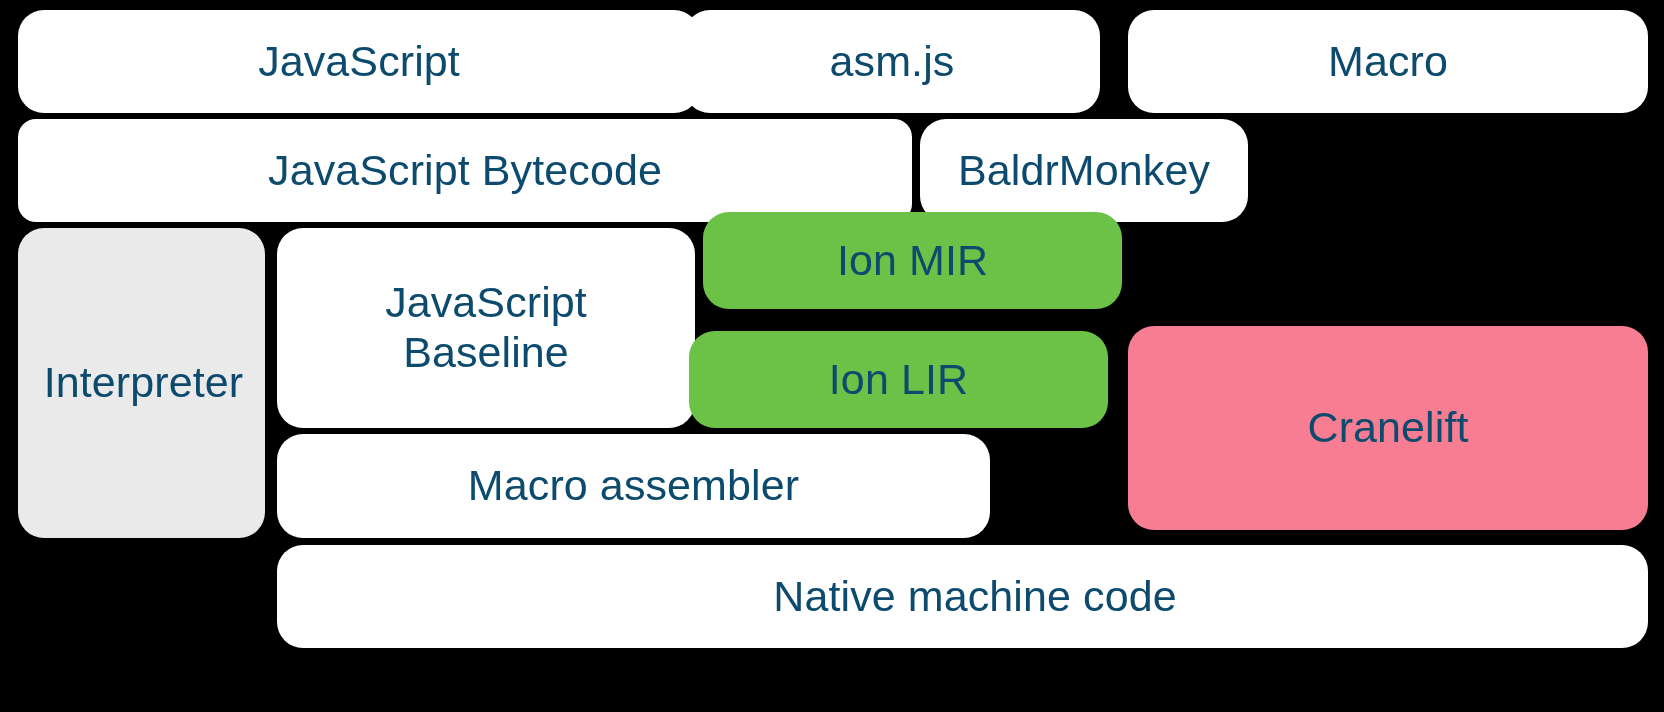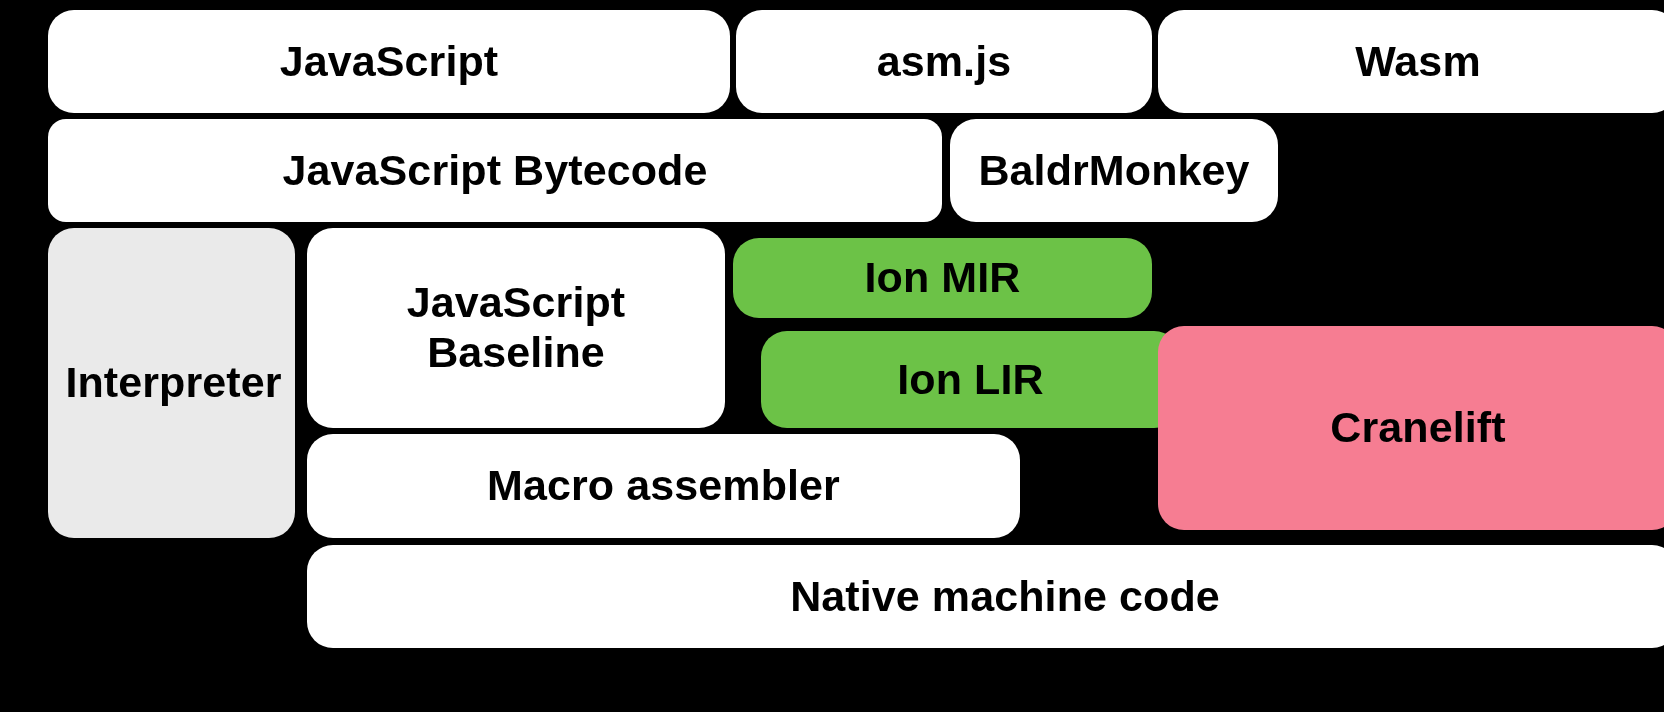--- a/index.html
+++ b/index.html
@@ -20,45 +20,44 @@
     background: #000000;
   }
   .node {
     position: absolute;
     box-sizing: border-box;
     border-radius: 26px;
     display: flex;
     align-items: center;
     justify-content: center;
     text-align: center;
-    color: #000000;
+    color: #0c4a6e;
     font-size: 43px;
-    font-weight: 700;
+    font-weight: 400;
     line-height: 1.16;
     letter-spacing: 0.1px;
     white-space: pre-line;
     padding: 2px 10px;
     user-select: none;
-    margin-left: 30px;
   }
   .fill-white   { background: #FFFFFF; }
   .fill-grey    { background: #EAEAEA; padding-left: 14px; }
   .fill-green   { background: #6CC247; }
   .fill-pink    { background: #F67D92; }
 </style>
 </head>
 <body>
 
 <div id="stack-diagram" style="background: rgb(0, 0, 0);">
     <div class="node fill-white" style="left: 18px; top: 10px; width: 682px; height: 103px;">JavaScript</div>
-    <div class="node fill-white" style="left: 706px; top: 10px; width: 416px; height: 103px;">asm.js</div>
-    <div class="node fill-white" style="left: 1128px; top: 10px; width: 520px; height: 103px;">Wasm</div>
+    <div class="node fill-white" style="left: 684px; top: 10px; width: 416px; height: 103px;">asm.js</div>
+    <div class="node fill-white" style="left: 1128px; top: 10px; width: 520px; height: 103px;">Macro</div>
     <div class="node fill-white" style="left: 18px; top: 119px; width: 894px; height: 103px; border-radius: 18px;">JavaScript Bytecode</div>
     <div class="node fill-white" style="left: 920px; top: 119px; width: 328px; height: 103px;">BaldrMonkey</div>
     <div class="node fill-grey" style="left: 18px; top: 228px; width: 247px; height: 310px;">Interpreter</div>
     <div class="node fill-white" style="left: 277px; top: 228px; width: 418px; height: 200px;">JavaScript
 Baseline</div>
-    <div class="node fill-green" style="left: 703px; top: 238px; width: 419px; height: 80px;">Ion MIR</div>
-    <div class="node fill-green" style="left: 731px; top: 331px; width: 419px; height: 97px;">Ion LIR</div>
+    <div class="node fill-green" style="left: 703px; top: 212px; width: 419px; height: 97px;">Ion MIR</div>
+    <div class="node fill-green" style="left: 689px; top: 331px; width: 419px; height: 97px;">Ion LIR</div>
     <div class="node fill-white" style="left: 277px; top: 434px; width: 713px; height: 104px;">Macro assembler</div>
     <div class="node fill-pink" style="left: 1128px; top: 326px; width: 520px; height: 204px;">Cranelift</div>
     <div class="node fill-white" style="left: 277px; top: 545px; width: 1371px; height: 103px; padding-left: 35px;">Native machine code</div>
   </div>
 
 </body></html>

